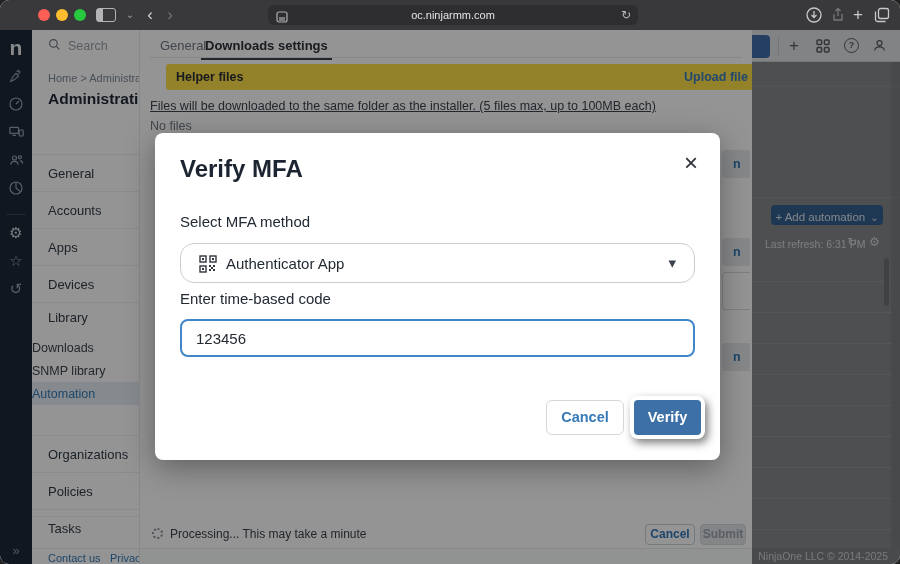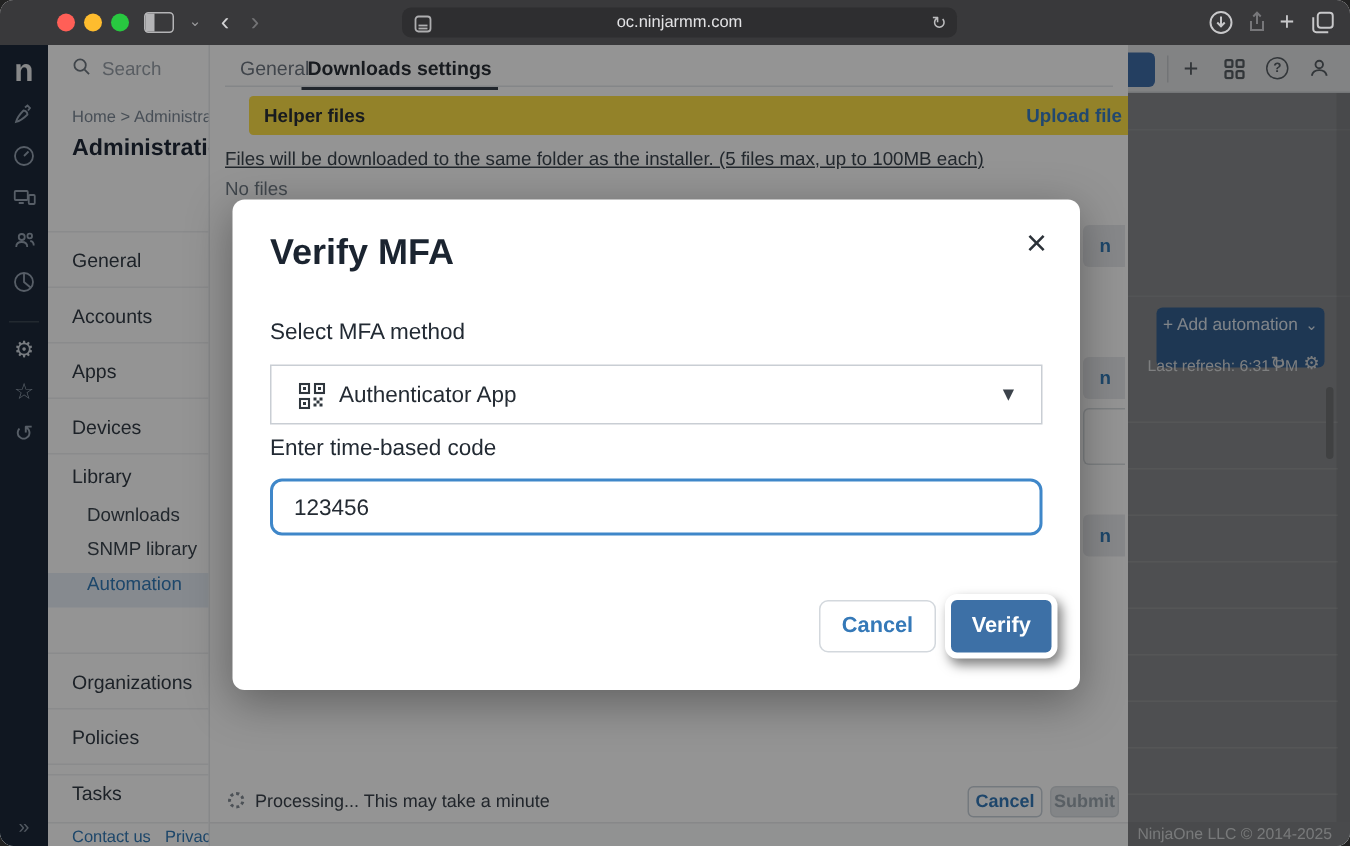--- a/index.html
+++ b/index.html
@@ -51,22 +51,22 @@
   .nav .searchrow input { position:absolute; left:36px; top:4px; width:66px; height:24px;
          border:none; outline:none; font-size:12.5px; color:#3a424c; background:transparent; }
   .nav .searchrow input::placeholder { color:#99a1aa; }
   .nav .crumb { position:absolute; left:16px; top:42px; width:200px; font-size:11px;
          color:#7d8996; white-space:nowrap; }
   .nav .title { position:absolute; left:16px; top:60px; width:200px; font-size:15.5px;
          font-weight:bold; color:#1f2937; white-space:nowrap; }
   .nav-item { position:absolute; left:0; width:108px; padding-left:16px; font-size:13px;
          color:#333c46; display:flex; align-items:center; border-top:1px solid #eef0f2;
          cursor:pointer; }
-  .nav-sub { position:absolute; left:0; width:108px; padding-left:26px; font-size:12.5px;
-         color:#3c454f; display:flex; cursor:pointer; }
+  .nav-sub { position:absolute; left:0; width:108px; font-size:12.5px;
+         color:#3c454f; display:flex; align-items:center; cursor:pointer; }
   .nav-sub.sel { background:#e7eef7; color:#337ab7; }
   .nav .endline { position:absolute; left:0; top:486px; width:108px; height:1px;
          background:#eef0f2; }
   .nav .foot { position:absolute; left:0; top:518px; width:108px; height:16px;
          border-top:1px solid #eceef0; }
   .nav .foot a { position:absolute; top:3px; font-size:11px; color:#337ab7;
          text-decoration:none; white-space:nowrap; }
 
   
   .content { position:absolute; left:140px; top:0; width:612px; height:534px; background:#fff; }
@@ -110,21 +110,21 @@
   .dash-head { position:absolute; left:0; top:0; width:148px; height:32px; background:#e0e2e4;
           border-bottom:1px solid #c9cccf; }
   .bluefrag { position:absolute; left:0; top:5px; width:18px; height:23px; background:#3e6da8;
           border-radius:0 4px 4px 0; }
   .vdiv { position:absolute; left:26px; top:7px; width:1px; height:18px; background:#c5c8cb; }
   .dh-ic { position:absolute; top:0; height:32px; line-height:32px; color:#575d63;
           text-align:center; }
   .qm { position:absolute; top:8px; width:15px; height:15px; border:1.5px solid #575d63;
         border-radius:50%; color:#575d63; font-size:9px; font-weight:bold; text-align:center;
         line-height:12px; }
-  .addauto { position:absolute; left:19px; top:175px; width:112px; height:40px;
+  .addauto { position:absolute; left:19px; top:175px; width:112px; height:20px;
         background:#35608f; border-radius:4px; color:#dce4ed; font-size:11.5px;
         line-height:24px; text-align:center; cursor:pointer; }
   .addauto .car { margin-left:5px; font-size:10px; }
   .lastref { position:absolute; left:13px; top:208px; font-size:10.5px; color:#d9dbdd; }
   .dash .ref { position:absolute; left:95px; top:205px; color:#d4d6d8; font-size:12px; }
   .dash .gear2 { position:absolute; left:117px; top:205px; color:#d4d6d8; font-size:12px; }
   .dash-row { position:absolute; left:0; width:140px; height:1px;
         background:rgba(255,255,255,0.10); }
   .dashline { position:absolute; left:0; width:148px; height:1px; background:rgba(255,255,255,0.08);}
   .scrollthumb { position:absolute; left:132px; top:228px; width:5px; height:48px;
@@ -139,21 +139,21 @@
   .dim { position:absolute; left:0; top:30px; width:900px; height:534px;
          background:rgba(0,0,0,0.42); z-index:50; }
   .modal { position:absolute; left:155px; top:133px; width:565px; height:327px; background:#fff;
          border-radius:8px; box-shadow:0 8px 30px rgba(0,0,0,0.35); z-index:100; }
   .modal .mtitle { position:absolute; left:25px; top:22px; font-size:24px; font-weight:bold;
          color:#1b2430; }
   .modal .mclose { position:absolute; right:22px; top:18px; font-size:24px; color:#2b3138;
          cursor:pointer; line-height:24px; }
   .modal .mlabel { position:absolute; left:25px; font-size:15px; color:#222a33; }
   .mselect { position:absolute; left:25px; top:110px; width:515px; height:40px;
-         border:1px solid #c9ced4; border-radius:0; cursor:pointer; background:#fff; }
+         border:1px solid #c9ced4; border-radius:14px; cursor:pointer; background:#fff; }
   .mselect svg { position:absolute; left:18px; top:11px; }
   .mselect .sval { position:absolute; left:45px; top:0; height:40px; line-height:40px;
          font-size:15px; color:#242b33; }
   .mselect .caret { position:absolute; right:18px; top:0; height:40px; line-height:38px;
          font-size:15px; color:#3c434b; }
   .minput { position:absolute; left:25px; top:186px; width:515px; height:38px;
          border:2px solid #3f87c9; border-radius:8px; font-size:15px; color:#242b33;
          padding-left:14px; outline:none; font-family:"Liberation Sans",sans-serif; }
   .btn-cancel { position:absolute; left:391px; top:267px; width:78px; height:35px;
          background:#fff; border:1px solid #d3d8dd; border-radius:6px; color:#3579b8;

